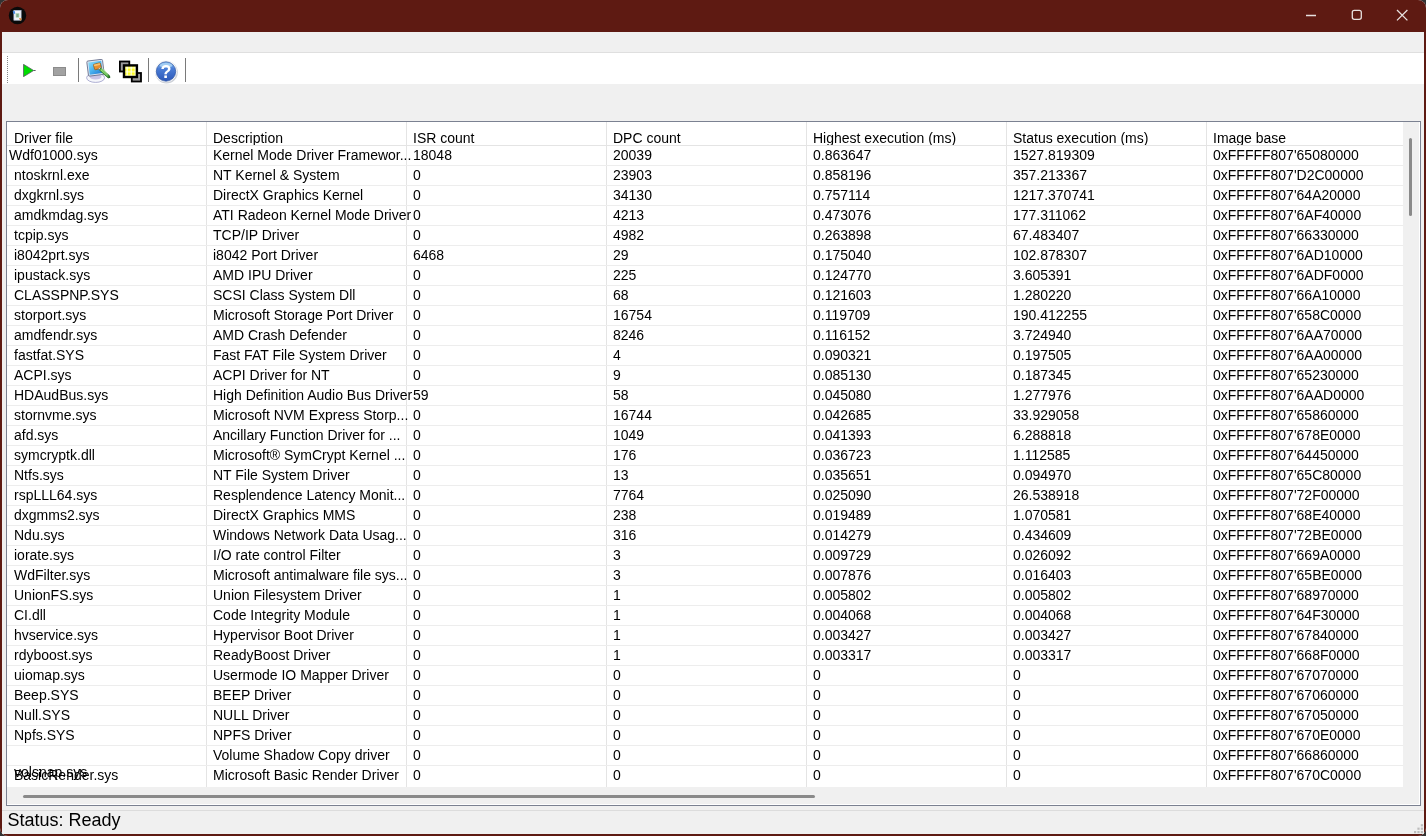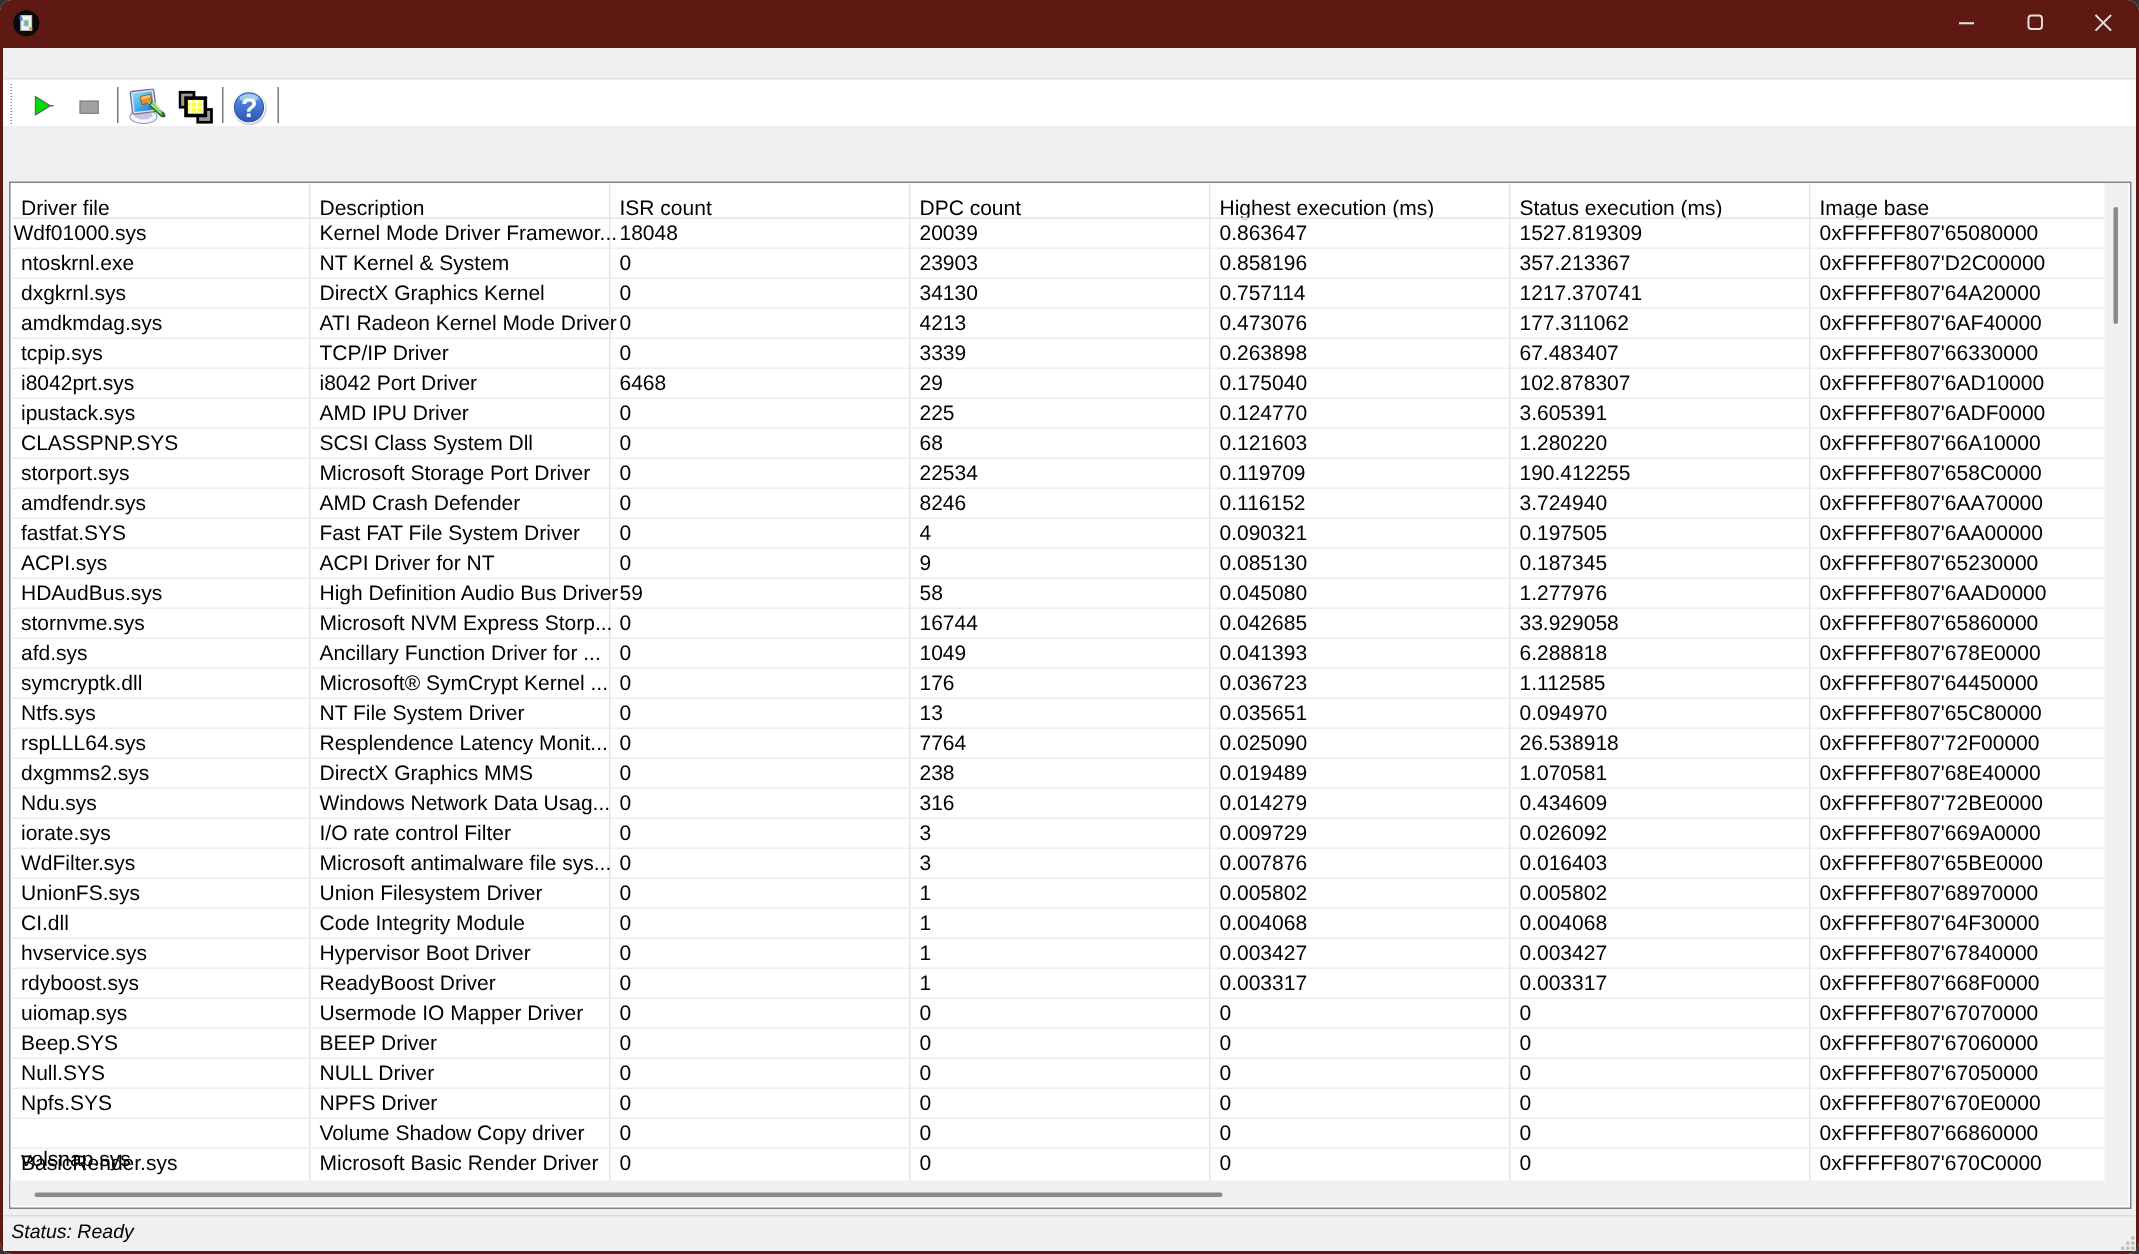--- a/index.html
+++ b/index.html
@@ -23,21 +23,21 @@
  border:1px solid #7b8191;}
 .cell{position:absolute;height:20px;line-height:20px;font-size:14px;color:#000;white-space:pre;}
 .hcell{position:absolute;height:23px;line-height:32px;font-size:14px;color:#000;white-space:pre;}
 .vline{position:absolute;top:0;width:1px;height:667px;background:#e4e4e4;}
 .hline{position:absolute;left:0;width:1396px;height:1px;background:#ededed;}
 #vtrack{left:1396px;top:0;width:16px;height:681.5px;background:#f0f0f0;}
 #vthumb{left:1402px;top:16px;width:3px;height:78px;background:#8a8a8a;border-radius:1.5px;}
 #htrack{left:0;top:665px;width:1396px;height:16.5px;background:#f0f0f0;}
 #hthumb{left:16px;top:7.5px;width:792px;height:3px;background:#8a8a8a;border-radius:1.5px;}
 #statusbar{left:2px;top:810px;width:1422px;height:24px;background:#f0f0f0;border-top:1px solid #dcdcdc;}
-#statustxt{left:5.5px;top:0;height:24px;line-height:19px;font-size:13px;color:#000;font-style:italic;}
+#statustxt{left:5.5px;top:0;height:24px;line-height:19px;font-size:18px;color:#000;}
 #bleft{left:0;top:32px;width:2px;height:804px;background:#5e1a12;}
 #bright{left:1424px;top:32px;width:2px;height:804px;background:#5e1a12;}
 #bbottom{left:0;top:834px;width:1426px;height:2px;background:#5e1a12;}
 </style></head><body>
 <div id="win">
 <div class="abs" id="titlebar">
  <svg class="abs" style="left:8px;top:6px" width="19" height="19" viewBox="0 0 19 19">
   <circle cx="9.5" cy="9.5" r="8.7" fill="#0a0a0a"></circle>
   <rect x="5.9" y="4.4" width="7.2" height="9.8" fill="#f1f4f8" stroke="#b9c6da" stroke-width="0.7"></rect>
   <rect x="5.1" y="5" width="1.9" height="2.8" fill="#4186df" transform="rotate(-18 6 6.4)"></rect>
@@ -157,21 +157,21 @@
 <div class="cell" style="left:206px;top:83px">ATI Radeon Kernel Mode Driver</div>
 <div class="cell" style="left:406px;top:83px">0</div>
 <div class="cell" style="left:606px;top:83px">4213</div>
 <div class="cell" style="left:806px;top:83px">0.473076</div>
 <div class="cell" style="left:1006px;top:83px">177.311062</div>
 <div class="cell" style="left:1206px;top:83px">0xFFFFF807'6AF40000</div>
 <div class="hline" style="top:103px"></div>
 <div class="cell" style="left:7px;top:103px">tcpip.sys</div>
 <div class="cell" style="left:206px;top:103px">TCP/IP Driver</div>
 <div class="cell" style="left:406px;top:103px">0</div>
-<div class="cell" style="left:606px;top:103px">3339</div>
+<div class="cell" style="left:606px;top:103px">4982</div>
 <div class="cell" style="left:806px;top:103px">0.263898</div>
 <div class="cell" style="left:1006px;top:103px">67.483407</div>
 <div class="cell" style="left:1206px;top:103px">0xFFFFF807'66330000</div>
 <div class="hline" style="top:123px"></div>
 <div class="cell" style="left:7px;top:123px">i8042prt.sys</div>
 <div class="cell" style="left:206px;top:123px">i8042 Port Driver</div>
 <div class="cell" style="left:406px;top:123px">6468</div>
 <div class="cell" style="left:606px;top:123px">29</div>
 <div class="cell" style="left:806px;top:123px">0.175040</div>
 <div class="cell" style="left:1006px;top:123px">102.878307</div>
@@ -189,21 +189,21 @@
 <div class="cell" style="left:206px;top:163px">SCSI Class System Dll</div>
 <div class="cell" style="left:406px;top:163px">0</div>
 <div class="cell" style="left:606px;top:163px">68</div>
 <div class="cell" style="left:806px;top:163px">0.121603</div>
 <div class="cell" style="left:1006px;top:163px">1.280220</div>
 <div class="cell" style="left:1206px;top:163px">0xFFFFF807'66A10000</div>
 <div class="hline" style="top:183px"></div>
 <div class="cell" style="left:7px;top:183px">storport.sys</div>
 <div class="cell" style="left:206px;top:183px">Microsoft Storage Port Driver</div>
 <div class="cell" style="left:406px;top:183px">0</div>
-<div class="cell" style="left:606px;top:183px">22534</div>
+<div class="cell" style="left:606px;top:183px">16754</div>
 <div class="cell" style="left:806px;top:183px">0.119709</div>
 <div class="cell" style="left:1006px;top:183px">190.412255</div>
 <div class="cell" style="left:1206px;top:183px">0xFFFFF807'658C0000</div>
 <div class="hline" style="top:203px"></div>
 <div class="cell" style="left:7px;top:203px">amdfendr.sys</div>
 <div class="cell" style="left:206px;top:203px">AMD Crash Defender</div>
 <div class="cell" style="left:406px;top:203px">0</div>
 <div class="cell" style="left:606px;top:203px">8246</div>
 <div class="cell" style="left:806px;top:203px">0.116152</div>
 <div class="cell" style="left:1006px;top:203px">3.724940</div>

